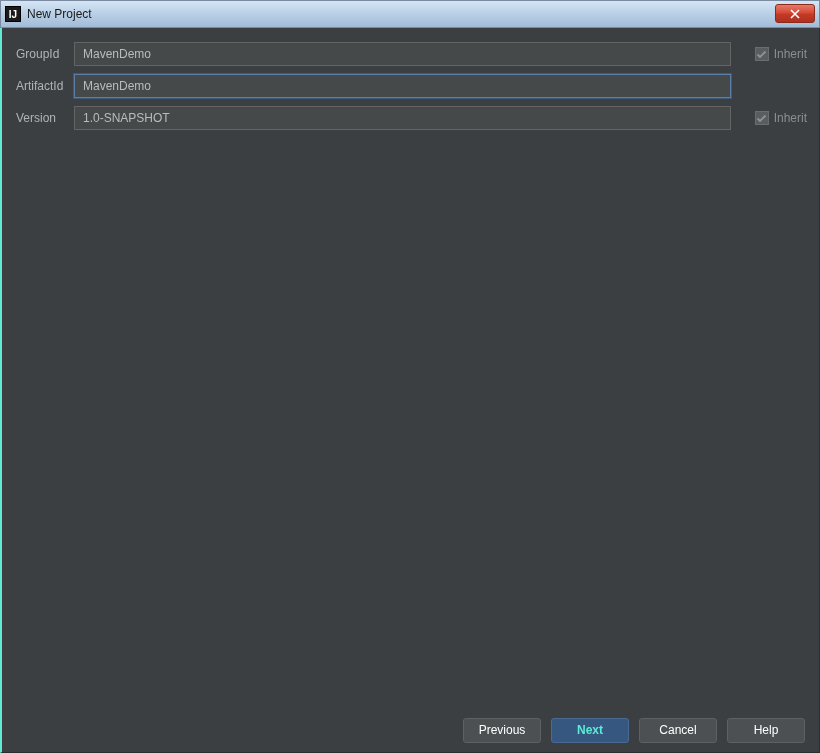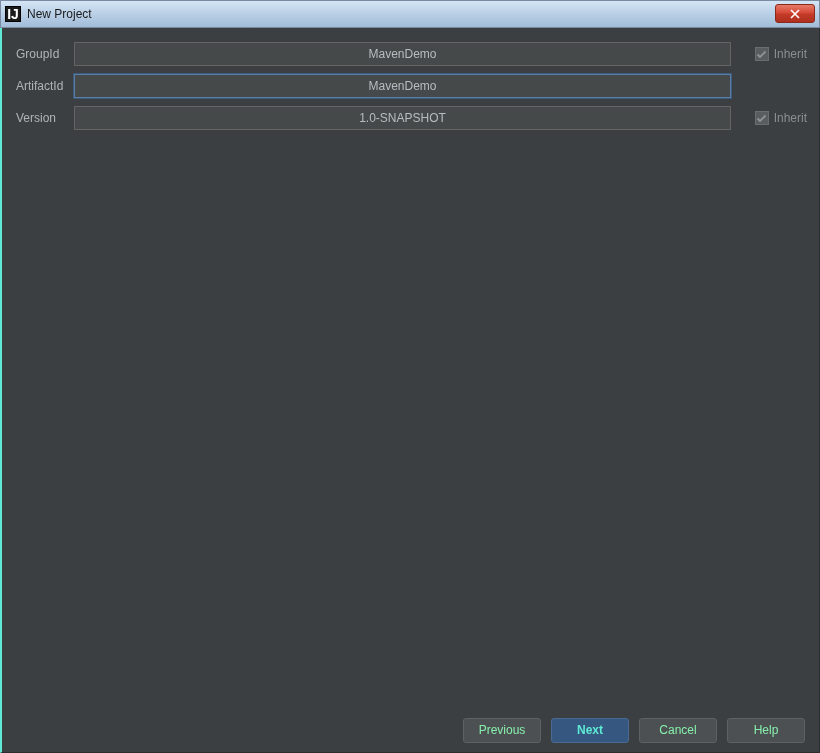--- a/index.html
+++ b/index.html
@@ -27,21 +27,21 @@
     }
     .app-icon {
       width: 16px;
       height: 16px;
       background: #1a1a1a;
       color: #fff;
       display: flex;
       align-items: center;
       justify-content: center;
       font-weight: bold;
-      font-size: 14px;
+      font-size: 10px;
       margin-right: 6px;
       border: 1px solid #000;
     }
     .title-text {
       color: #1a1a1a;
       font-size: 12px;
     }
     .close-btn {
       position: absolute;
       right: 4px;
@@ -92,25 +92,24 @@
       display: flex;
       align-items: center;
       min-width: 0;
     }
     .text-input {
       flex: 1;
       height: 24px;
       background: #45494a;
       border: 1px solid #646464;
       color: #b8bcc0;
-      padding: 0 14px;
+      padding: 0 8px;
       font-size: 12px;
       font-family: inherit;
       outline: none;
-      text-align: center;
     }
     .text-input.focused {
       border: 1px solid #5b7ea8;
       box-shadow: 0 0 0 1px #3c5a7a;
     }
     .inherit-cell {
       width: 76px;
       display: flex;
       align-items: center;
       justify-content: flex-end;
@@ -147,21 +146,21 @@
       align-items: center;
       justify-content: flex-end;
       padding: 0 14px;
       gap: 10px;
     }
     .btn {
       min-width: 78px;
       height: 25px;
       background: #4c5052;
       border: 1px solid #5e6163;
-      color: #86efac;
+      color: #ffffff;
       font-size: 12px;
       font-family: inherit;
       cursor: pointer;
       border-radius: 3px;
       padding: 0 14px;
     }
     .btn.primary {
       background: #365880;
       border: 1px solid #4a6a94;
       color: #5eead4;

